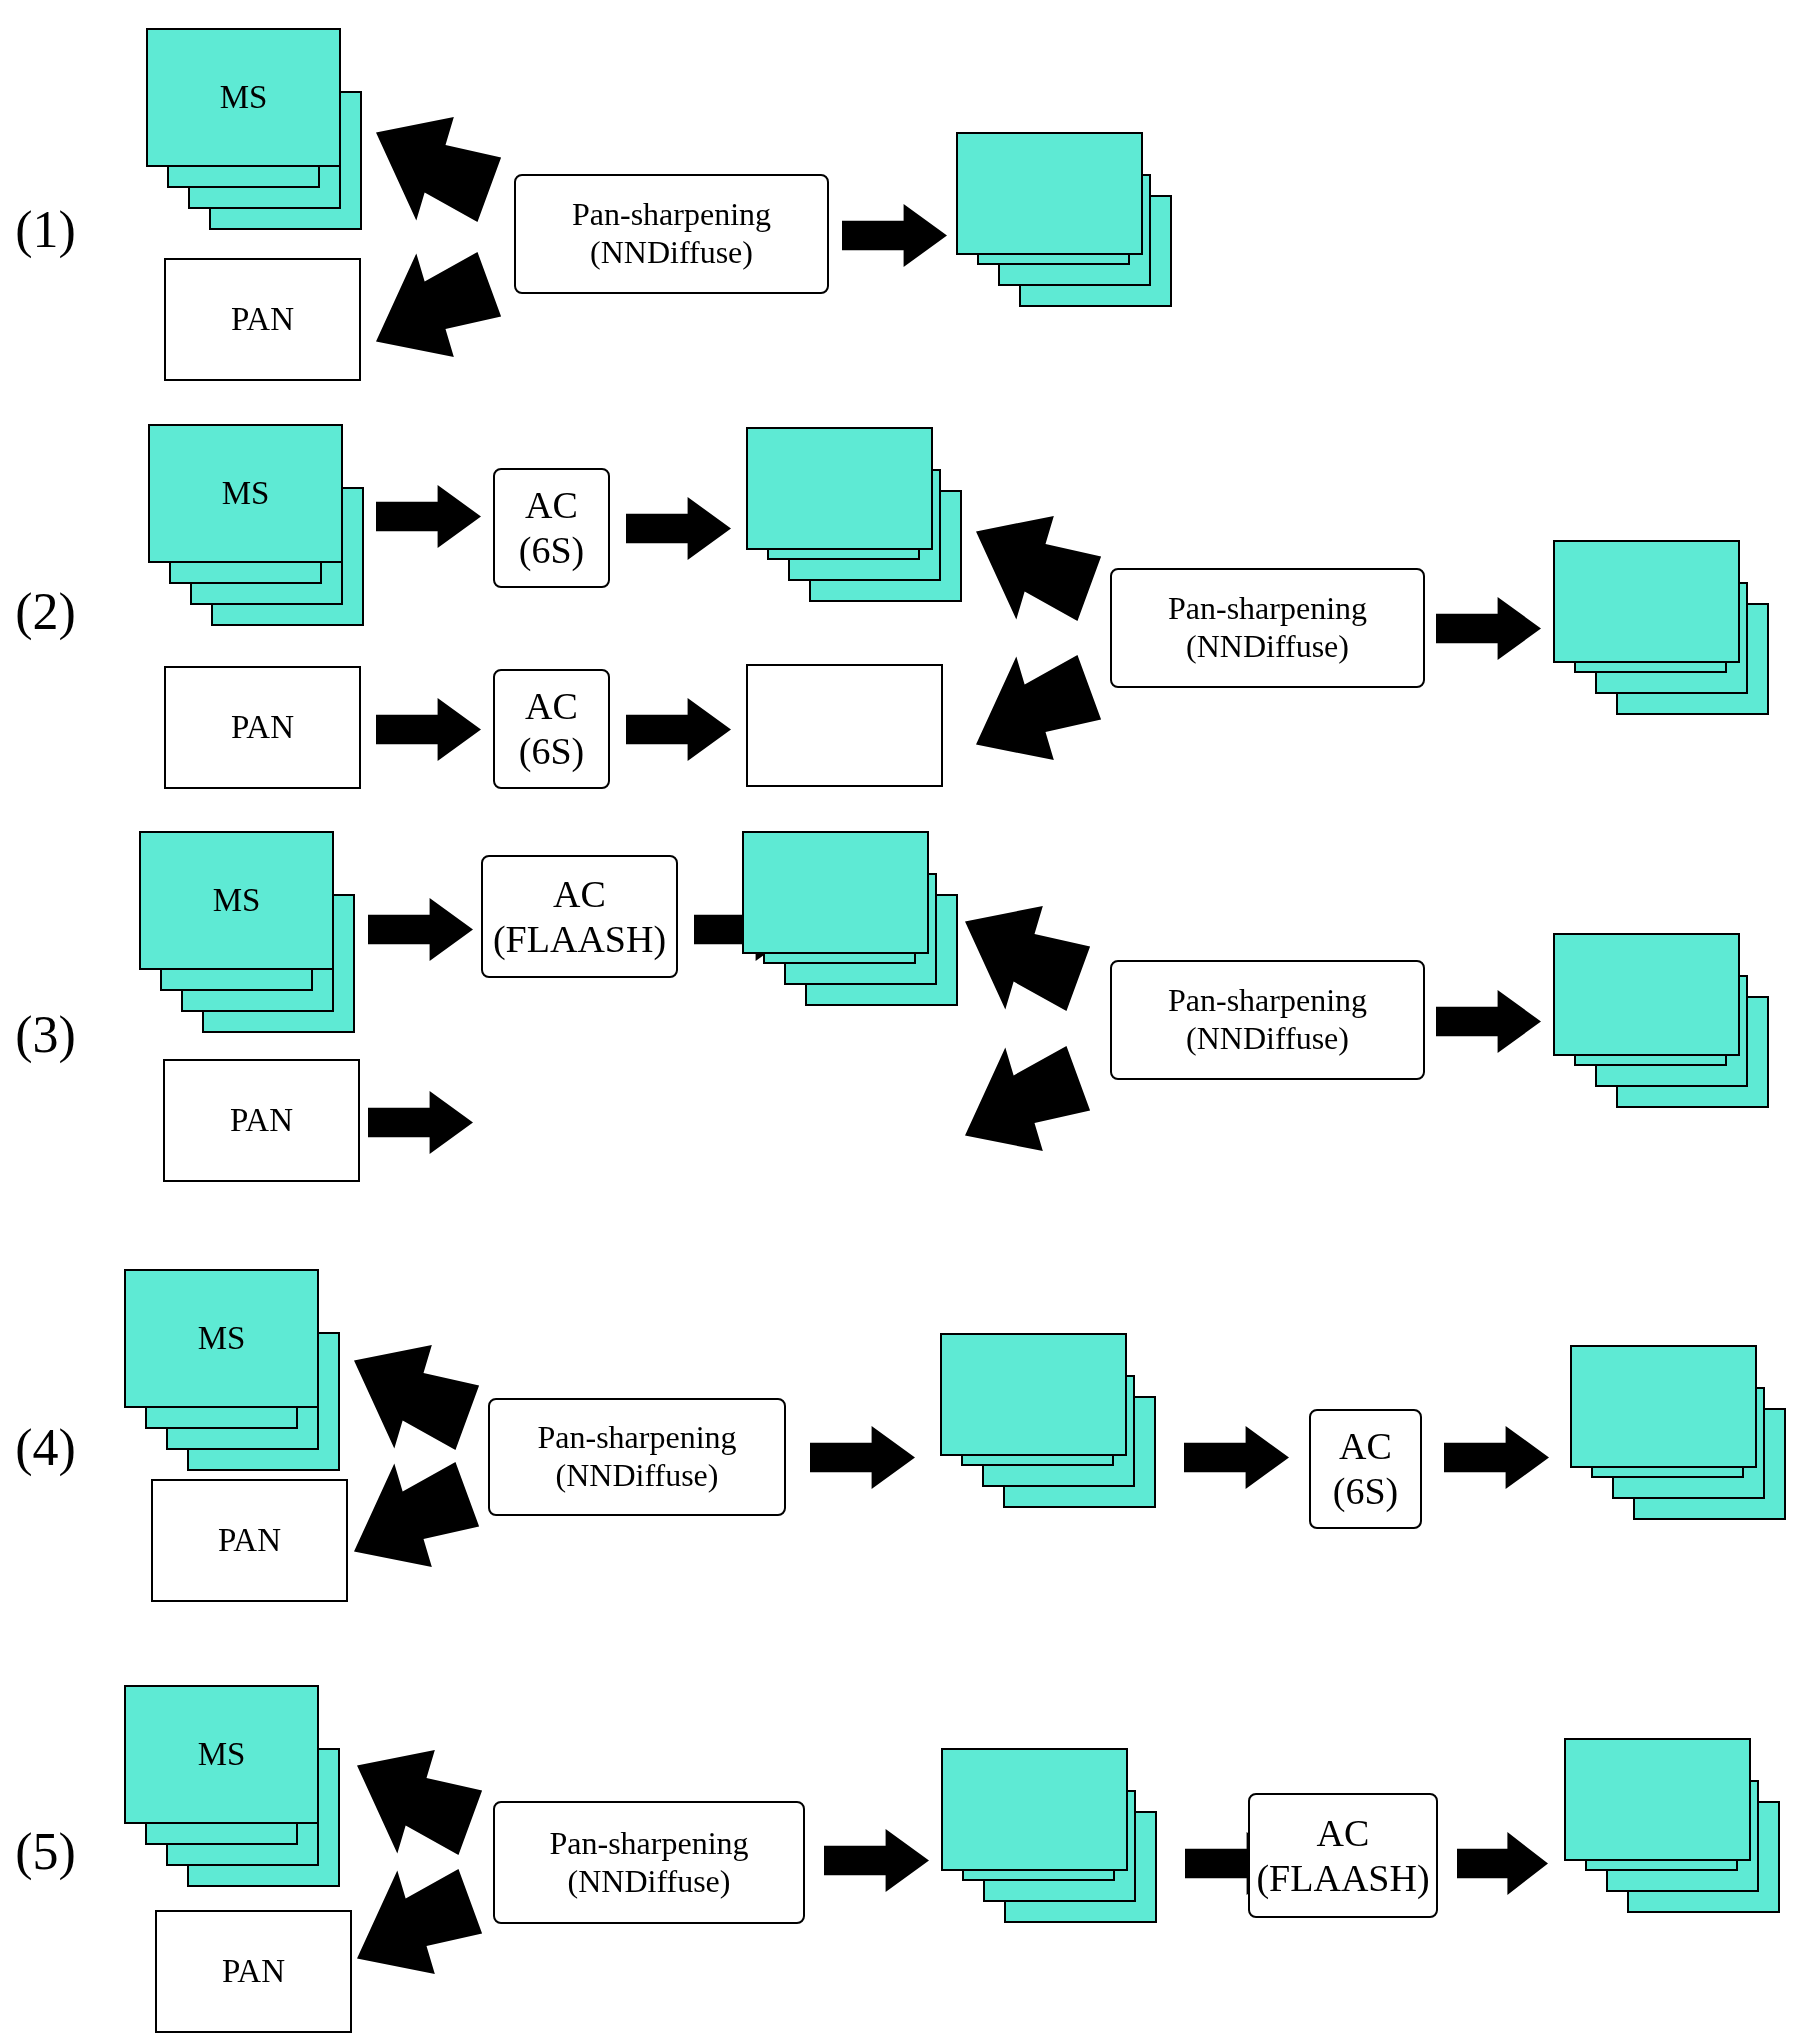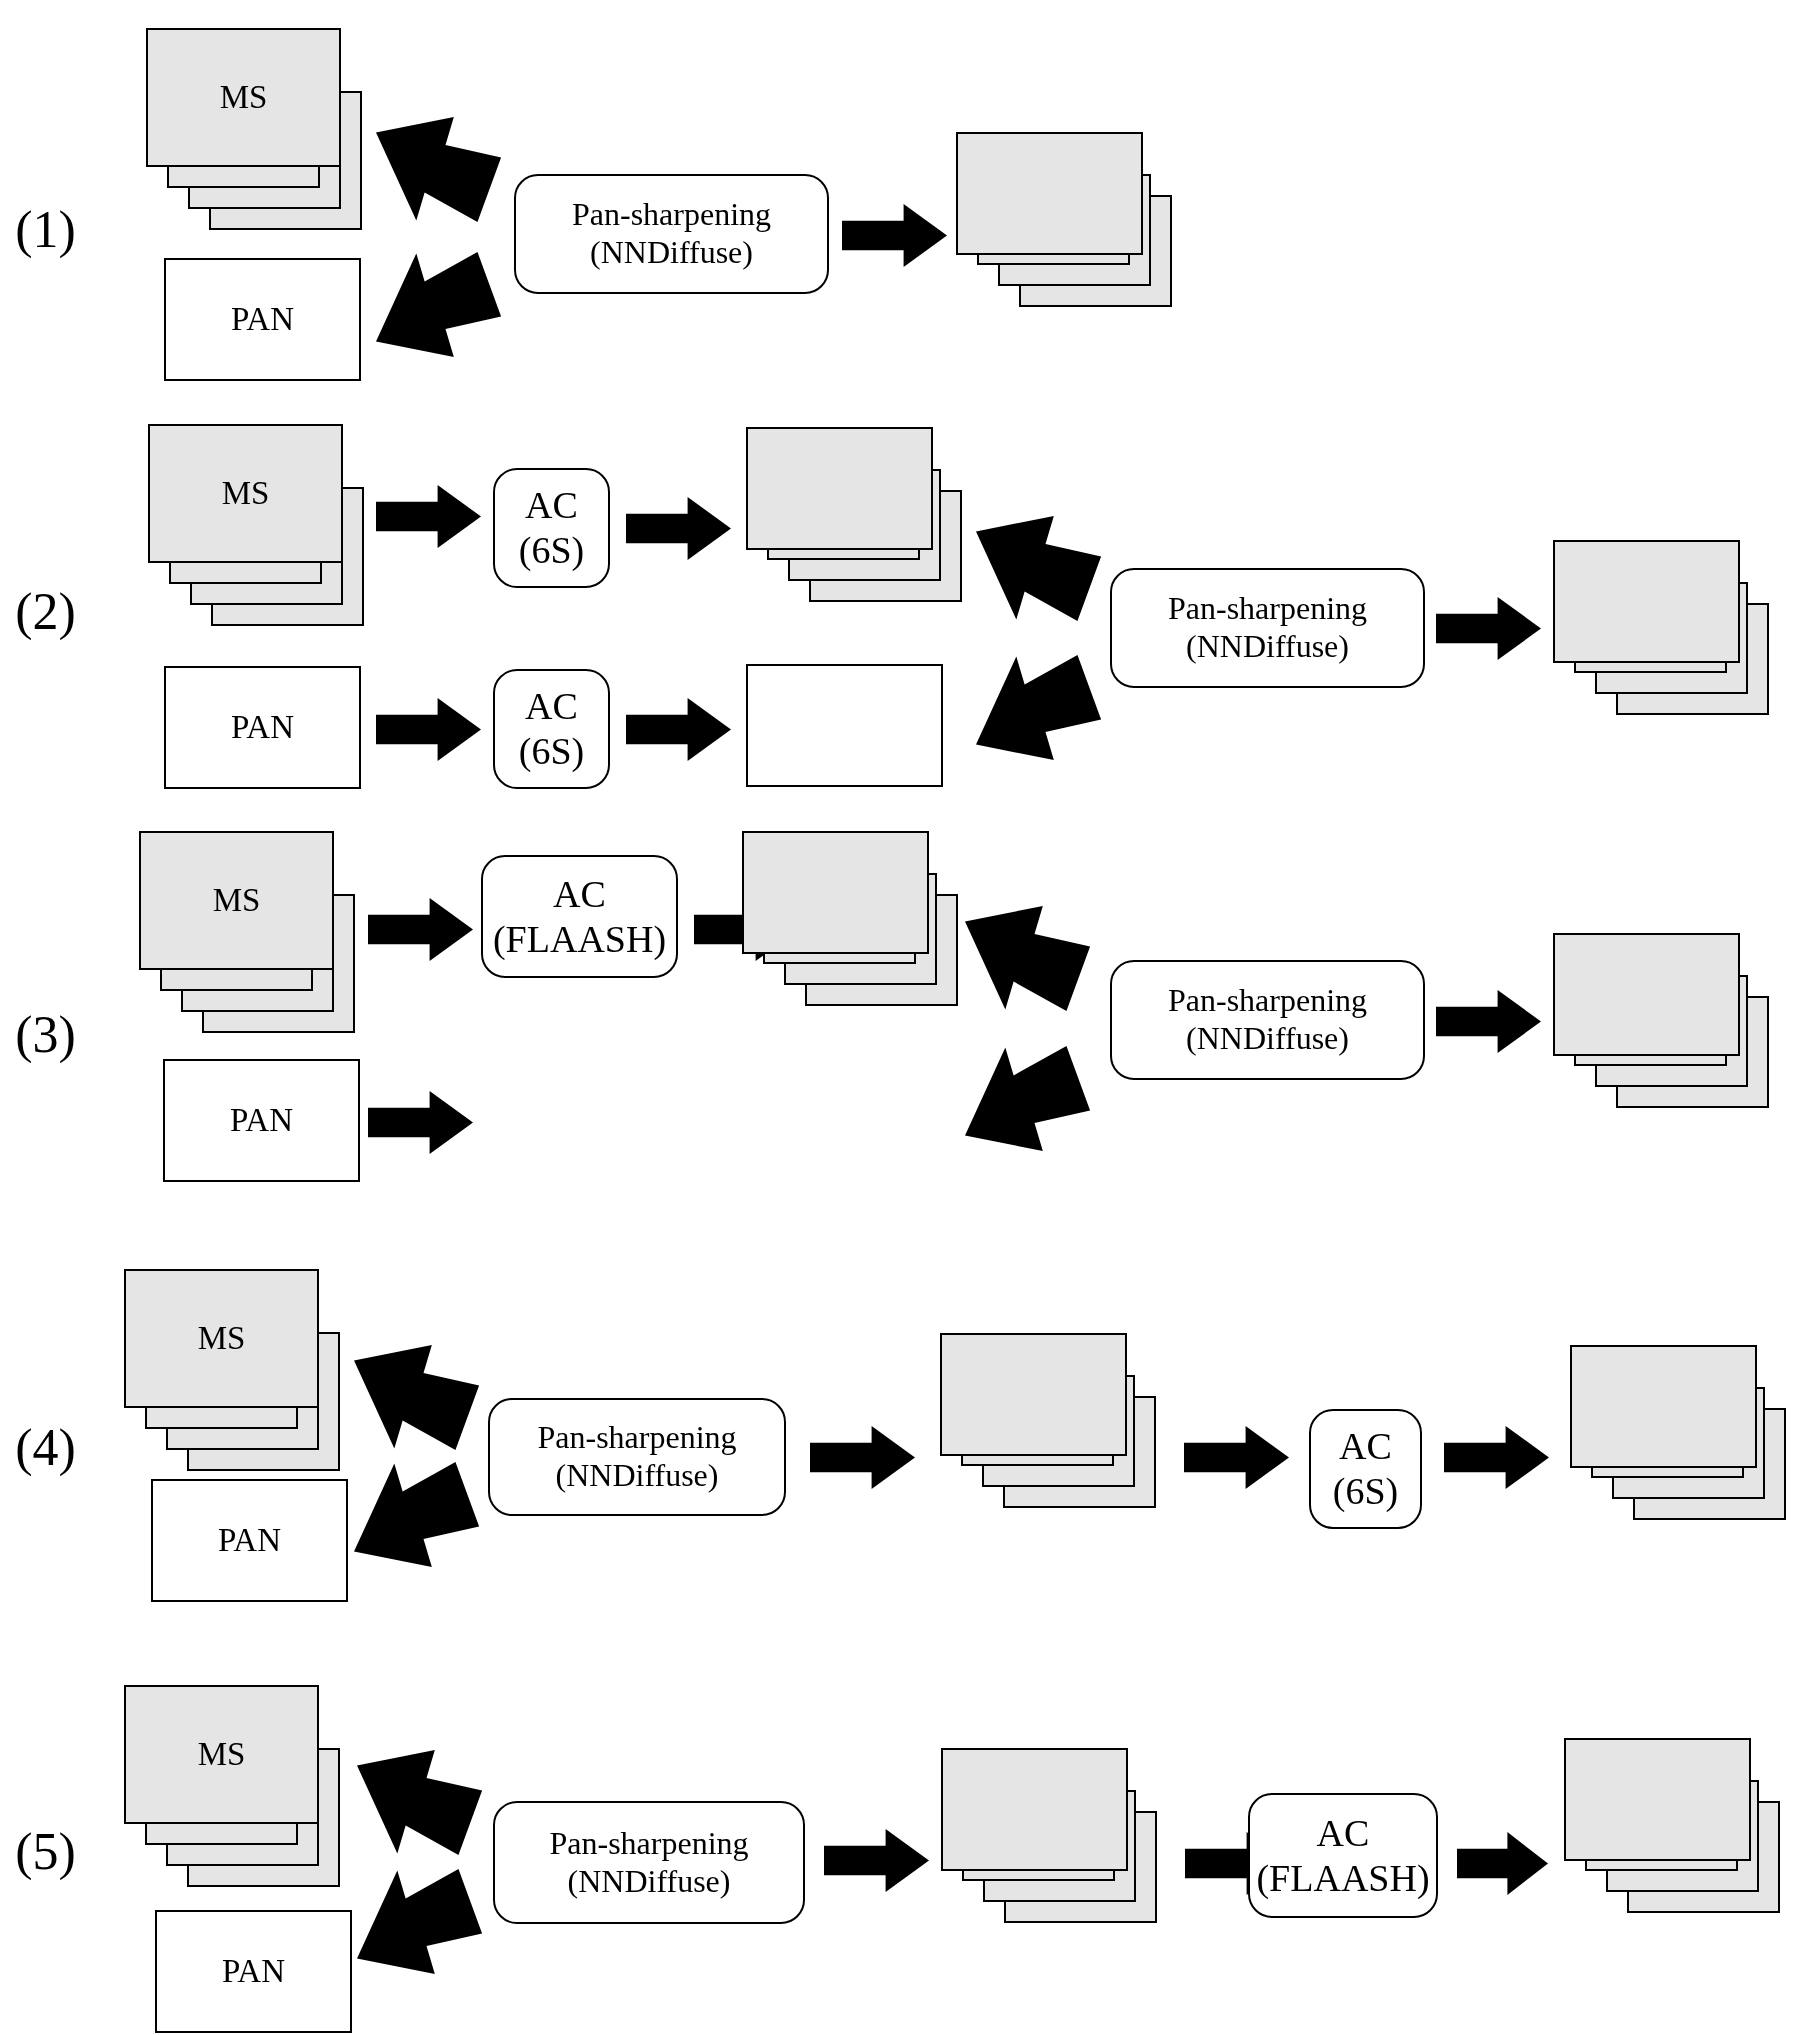--- a/index.html
+++ b/index.html
@@ -44,40 +44,40 @@
   }
 
   
   .stack {
     position: absolute;
   }
   .stack .sheet {
     position: absolute;
     box-sizing: border-box;
     border: 2.8px solid #000000;
-    background: #e5e5e5;
+    background: #5eead4;
   }
   .stack .sheet.front {
     display: flex;
     align-items: center;
     justify-content: center;
   }
   .stack .sheet .img-label {
     font-size: 33px;
     color: #000000;
     line-height: 1;
     white-space: nowrap;
   }
 
   
   .proc-box {
     position: absolute;
     box-sizing: border-box;
     border: 2.8px solid #000000;
-    border-radius: 24px;
+    border-radius: 8px;
     background: #ffffff;
     display: flex;
     flex-direction: column;
     align-items: center;
     justify-content: center;
     text-align: center;
     padding: 2.8px 7px;
   }
   .proc-box .pline {
     font-size: 32px;

